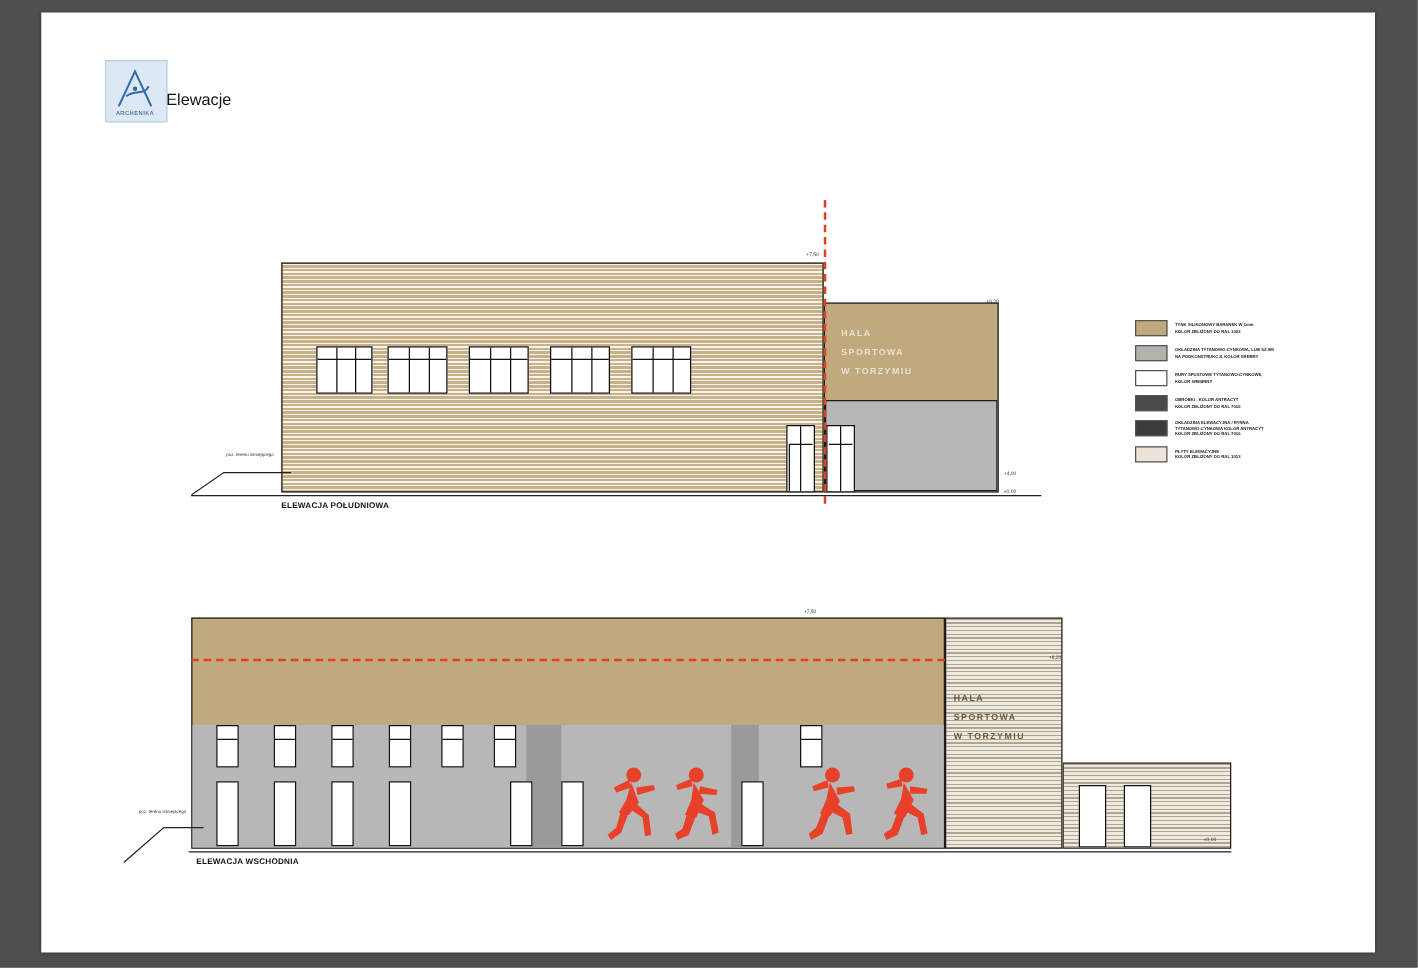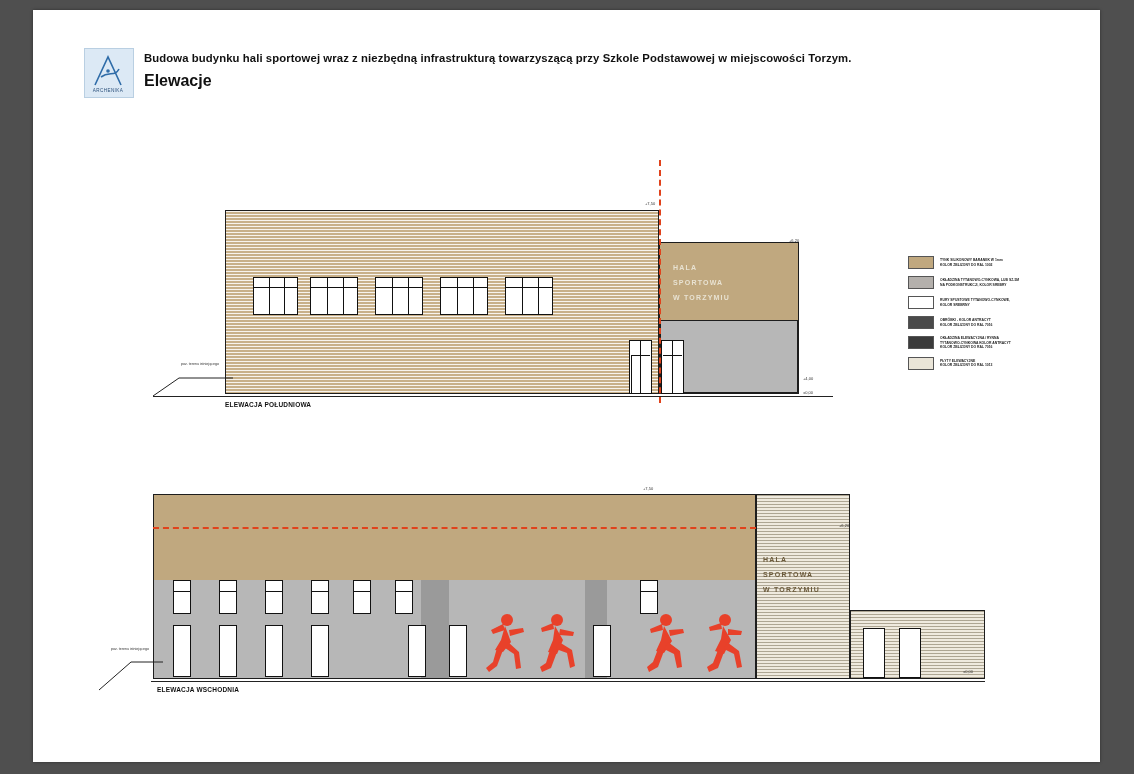--- a/index.html
+++ b/index.html
@@ -59,24 +59,24 @@
     left: 86px;
     top: 16px;
     font-size: 11.3px;
     font-weight: bold;
     color: #111;
     letter-spacing: .1px;
     white-space: nowrap;
   }
   #title-line2 {
     position: absolute;
-    left: 86px;
+    left: 75px;
     top: 36px;
-    font-size: 16px;
-    font-weight: bold;
+    font-size: 13px;
+    font-weight: normal;
     color: #111;
   }
 
   
   .elev-label {
     position: absolute;
     font-size: 6.5px;
     font-weight: bold;
     color: #111;
     letter-spacing: .2px;
@@ -206,21 +206,20 @@
 
     <div id="titleblock">
       <div id="logo-box">
         <svg width="46" height="46" viewBox="0 0 46 46" aria-hidden="true">
           <path d="M10 36 L23 8 L36 36" fill="none" stroke="#2f6ca8" stroke-width="1.6"></path>
           <path d="M16 28 C24 22, 30 28, 34 20" fill="none" stroke="#2f6ca8" stroke-width="1.6"></path>
           <circle cx="23" cy="22" r="1.8" fill="#2f6ca8"></circle>
         </svg>
       </div>
       <div id="logo-caption">ARCHENIKA</div>
-      <div id="title-line1">Budowa budynku hali sportowej wraz  z niezbędną infrastrukturą towarzyszącą przy Szkole Podstawowej w miejscowości Torzym.</div>
       <div id="title-line2">Elewacje</div>
     </div>
 
     <div>
 
       <div class="wall stripe-beige" style="left:192px; top:200px; width:434px; height:184px;"></div>
 
       <div class="wall solid-beige" style="left:626px; top:232px; width:140px; height:152px;"></div>
 
       <div style="position:absolute; left:627px; top:310px; width:138px; height:73px; background:#b7b7b7;"></div>

